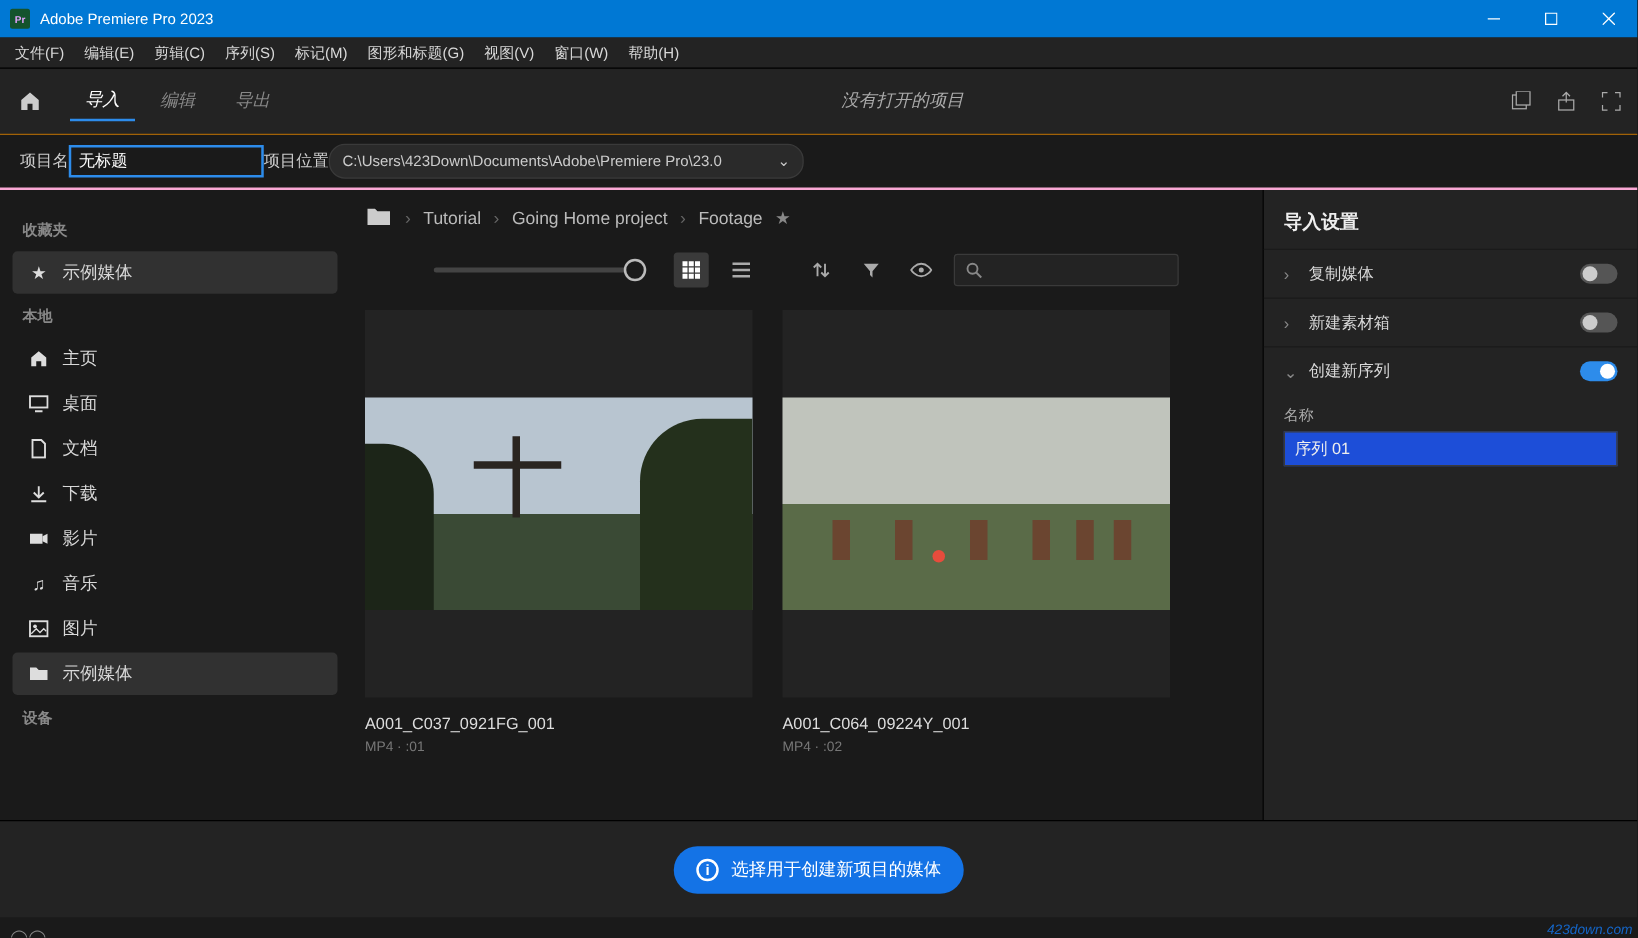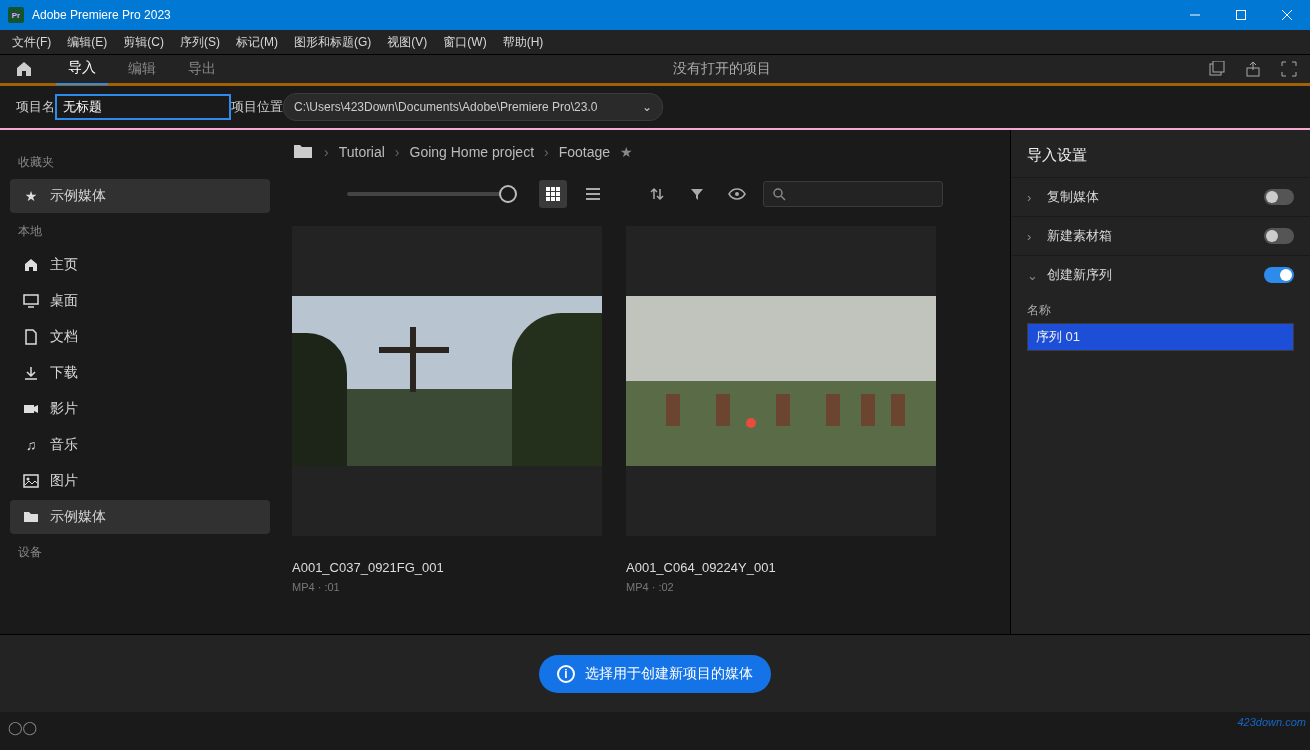--- a/index.html
+++ b/index.html
@@ -10,62 +10,62 @@
 .titlebar .app-icon { width: 16px; height: 16px; margin: 0 8px; background: #14532d; border-radius: 2px; display: flex; align-items: center; justify-content: center; font-size: 8px; font-weight: bold; color: #e6a3ff; }
 .titlebar .title { flex: 0 0 auto; }
 .titlebar .spacer { flex: 1; }
 .titlebar .winbtn { width: 46px; height: 30px; display: flex; align-items: center; justify-content: center; cursor: pointer; }
 
 
 .menubar { height: 24px; background: #232323; display: flex; align-items: flex-end; padding: 0 4px; font-size: 12px; }
 .menubar .menu-item { padding: 3px 8px; cursor: pointer; }
 
 
-.modebar { height: 32px; background: #232323; display: flex; align-items: center; padding: 0 12px; border-top: 1px solid #000; border-bottom: 3px solid #a16207; }
+.modebar { height: 54px; background: #232323; display: flex; align-items: center; padding: 0 12px; border-top: 1px solid #000; border-bottom: 1px solid #a16207; font-style: italic; }
 .modebar .home-icon { width: 24px; height: 24px; margin-right: 20px; cursor: pointer; display:flex; align-items:center; justify-content:center; }
 .modebar .mode-tab { padding: 6px 12px; margin-right: 8px; font-size: 14px; cursor: pointer; color: #888; }
 .modebar .mode-tab.active { color: #fff; border-bottom: 2px solid #2d8ceb; }
 .modebar .center-text { flex: 1; text-align: center; color: #aaa; font-size: 14px; }
 .modebar .right-icons { display: flex; gap: 18px; }
 .modebar .right-icons .ico { width: 18px; height: 18px; cursor: pointer; display:flex;align-items:center;justify-content:center; color:#aaa;}
 
 
 .projbar { height: 44px; background: #1a1a1a; display: flex; align-items: center; padding: 0 16px; border-bottom: 2px solid #f9a8d4; }
 .projbar label { font-size: 13px; color: #ccc; }
-.projbar input.pname { width: 176px; height: 26px; background: #1a1a1a; border: 2px solid #2d8ceb; color: #fff; padding: 0 6px; font-size: 13px; }
+.projbar input.pname { width: 156px; height: 26px; background: #1a1a1a; border: 2px solid #2d8ceb; color: #fff; padding: 0 6px; font-size: 13px; }
 .projbar .loc-select { flex: 0 0 380px; height: 28px; background: #2a2a2a; border: 1px solid #3a3a3a; border-radius: 13px; display: flex; align-items: center; padding: 0 10px; color: #ccc; font-size: 12px; cursor: pointer; justify-content: space-between; }
 
 
 .main { display: flex; height: calc(750px - 30px - 24px - 40px - 44px - 78px - 30px); }
 .sidebar { width: 280px; background: #1a1a1a; padding: 14px 10px; overflow-y: auto; }
-.sidebar .section-label { font-size: 12px; color: #888; padding: 6px 8px; margin-top: 4px; }
+.sidebar .section-label { font-size: 12px; color: #888; padding: 6px 8px; margin-top: 4px; font-weight: bold; }
 .sidebar .side-item { display: flex; align-items: center; gap: 10px; padding: 8px 12px; border-radius: 4px; cursor: pointer; margin: 2px 0; font-size: 14px; }
 .sidebar .side-item.active { background: #313131; }
 .sidebar .side-item .ico { width: 18px; height: 18px; display: flex; align-items: center; justify-content: center; color: #ddd; }
 
 .content { flex: 1; background: #1a1a1a; display: flex; flex-direction: column; }
 .breadcrumb { height: 44px; display: flex; align-items: center; padding: 0 12px; gap: 10px; font-size: 14px; color: #bbb; }
 .breadcrumb .sep { color: #666; }
 .toolbar { height: 40px; display: flex; align-items: center; padding: 0 12px; gap: 12px; justify-content: center; }
 .toolbar .slider-wrap { width: 170px; height: 4px; background: #444; border-radius: 2px; position: relative; margin-right: 10px; }
 .toolbar .slider-wrap .thumb { position: absolute; right: 0; top: -7px; width: 18px; height: 18px; border: 2px solid #bbb; border-radius: 50%; background: #1a1a1a; }
 .toolbar .tbtn { width: 28px; height: 28px; display: flex; align-items: center; justify-content: center; cursor: pointer; color: #aaa; border-radius: 3px; }
 .toolbar .tbtn.active { background: #3a3a3a; color: #fff; }
 .toolbar .search { width: 180px; height: 26px; background: #232323; border: 1px solid #3a3a3a; border-radius: 3px; display: flex; align-items: center; padding: 0 8px; color: #888; }
 
 .grid { flex: 1; padding: 12px; display: flex; gap: 24px; align-content: flex-start; overflow-y: auto; }
 .card { width: 310px; display:flex; flex-direction:column; }
 .thumb-box { width: 310px; height: 310px; background: #232323; display: flex; align-items: center; justify-content: center; }
 .thumb-img { width: 100%; height: 170px; background: #556; position: relative; overflow:hidden; }
-.card .fname { margin-top: 24px; font-size: 13px; color: #ddd; }
+.card .fname { margin-top: 13px; font-size: 13px; color: #ddd; }
 .card .meta { margin-top: 6px; font-size: 11px; color: #777; }
 
 
 .rightpanel { width: 300px; background: #232323; border-left: 1px solid #000; padding: 12px 0; }
-.rightpanel h3 { font-size: 15px; font-weight: normal; padding: 4px 16px 12px; color: #eee; }
+.rightpanel h3 { font-size: 15px; font-weight: bold; padding: 4px 16px 12px; color: #eee; }
 .setting-row { display: flex; align-items: center; justify-content: space-between; padding: 10px 16px; border-top: 1px solid #1a1a1a; cursor: pointer; }
 .setting-row .chev { width: 12px; color: #888; margin-right: 8px; }
 .setting-row .lbl { flex: 1; font-size: 13px; }
 .toggle { width: 30px; height: 16px; background: #555; border-radius: 8px; position: relative; }
 .toggle::after { content: ""; position: absolute; width: 12px; height: 12px; background: #ccc; border-radius: 50%; top: 2px; left: 2px; }
 .toggle.on { background: #2d8ceb; }
 .toggle.on::after { left: 16px; background: #fff; }
 .sub-label { padding: 8px 16px 4px; font-size: 12px; color: #aaa; }
 .seq-input { margin: 0 16px; width: calc(100% - 32px); height: 28px; background: #1d4ed8; border: 1px solid #3a3a3a; color: #eee; padding: 0 8px; font-size: 13px; }
 

